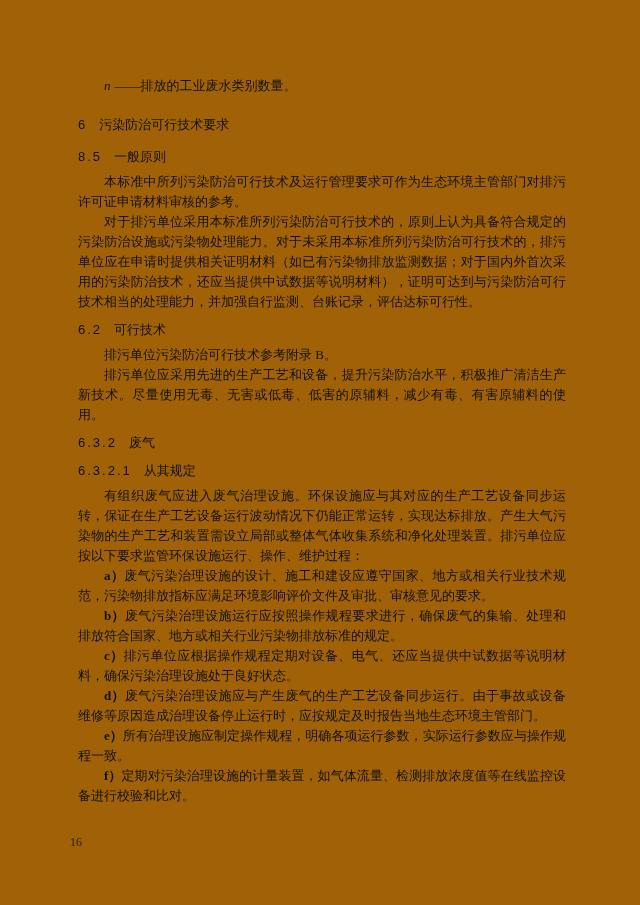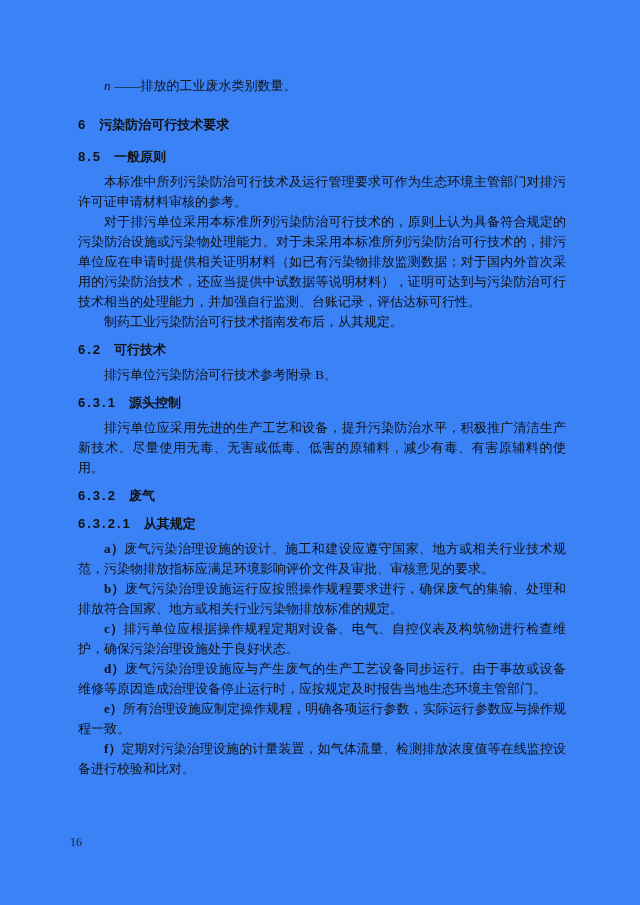--- a/index.html
+++ b/index.html
@@ -4,21 +4,21 @@
 <style>
   html, body {
     margin: 0;
     padding: 0;
     background: #ffffff;
   }
   .page {
     position: relative;
     width: 640px;
     height: 905px;
-    background: #3b82f6;
+    background: #a16207;
     color: #111111;
     font-family: "Liberation Serif", "DejaVu Serif", serif;
     overflow: hidden;
   }
   .content {
     position: absolute;
     left: 78px;
     top: 76px;
     width: 488px;
     font-size: 13px;
@@ -32,21 +32,21 @@
   .term-line {
     text-indent: 2em;
   }
   .term-line .sym {
     font-style: italic;
     font-family: "Liberation Serif", "DejaVu Serif", serif;
     margin-right: 4px;
   }
   .heading {
     font-family: "Liberation Sans", "DejaVu Sans", sans-serif;
-    font-weight: bold;
+    font-weight: normal;
     font-size: 13px;
     line-height: 20px;
     text-align: left;
     text-indent: 0;
   }
   .h1 { margin: 19px 0 12px; }
   .hx { margin: 8px 0 5px; }
   .heading .num {
     letter-spacing: 2px;
     margin-right: 12px;
@@ -71,41 +71,40 @@
   <div class="content">
 
     <p class="term-line"><span class="sym">n</span><span>——排放的工业废水类别数量。</span></p>
 
     <div class="heading h1"><span class="num">6</span><span>污染防治可行技术要求</span></div>
 
     <div class="heading hx"><span class="num">8.5</span><span>一般原则</span></div>
 
     <p>本标准中所列污染防治可行技术及运行管理要求可作为生态环境主管部门对排污许可证申请材料审核的参考。</p>
     <p>对于排污单位采用本标准所列污染防治可行技术的，原则上认为具备符合规定的污染防治设施或污染物处理能力。对于未采用本标准所列污染防治可行技术的，排污单位应在申请时提供相关证明材料（如已有污染物排放监测数据；对于国内外首次采用的污染防治技术，还应当提供中试数据等说明材料），证明可达到与污染防治可行技术相当的处理能力，并加强自行监测、台账记录，评估达标可行性。</p>
-    <p>制药工业污染防治可行技术指南发布后，从其规定。</p>
 
     <div class="heading hx"><span class="num">6.2</span><span>可行技术</span></div>
 
     <p>排污单位污染防治可行技术参考附录 B。</p>
 
 
-    <div class="heading hx"><span class="num">6.3.1</span><span>源头控制</span></div>
 
     <p>排污单位应采用先进的生产工艺和设备，提升污染防治水平，积极推广清洁生产新技术。尽量使用无毒、无害或低毒、低害的原辅料，减少有毒、有害原辅料的使用。</p>
 
     <div class="heading hx"><span class="num">6.3.2</span><span>废气</span></div>
 
     <div class="heading hx"><span class="num">6.3.2.1</span><span>从其规定</span></div>
 
+    <p>有组织废气应进入废气治理设施。环保设施应与其对应的生产工艺设备同步运转，保证在生产工艺设备运行波动情况下仍能正常运转，实现达标排放。产生大气污染物的生产工艺和装置需设立局部或整体气体收集系统和净化处理装置。排污单位应按以下要求监管环保设施运行、操作、维护过程：</p>
 
     <p class="list-item"><span class="label">a）</span><span>废气污染治理设施的设计、施工和建设应遵守国家、地方或相关行业技术规范，污染物排放指标应满足环境影响评价文件及审批、审核意见的要求。</span></p>
 
     <p class="list-item"><span class="label">b）</span><span>废气污染治理设施运行应按照操作规程要求进行，确保废气的集输、处理和排放符合国家、地方或相关行业污染物排放标准的规定。</span></p>
 
-    <p class="list-item"><span class="label">c）</span><span>排污单位应根据操作规程定期对设备、电气、自控仪表及构筑物进行检查维护，确保污染治理设施处于良好状态。</span></p>
+    <p class="list-item"><span class="label">c）</span><span>排污单位应根据操作规程定期对设备、电气、还应当提供中试数据等说明材料，确保污染治理设施处于良好状态。</span></p>
 
     <p class="list-item"><span class="label">d）</span><span>废气污染治理设施应与产生废气的生产工艺设备同步运行。由于事故或设备维修等原因造成治理设备停止运行时，应按规定及时报告当地生态环境主管部门。</span></p>
 
     <p class="list-item"><span class="label">e）</span><span>所有治理设施应制定操作规程，明确各项运行参数，实际运行参数应与操作规程一致。</span></p>
 
     <p class="list-item"><span class="label">f）</span><span>定期对污染治理设施的计量装置，如气体流量、检测排放浓度值等在线监控设备进行校验和比对。</span></p>
 
   </div>
 
   <div class="page-number">16</div>

